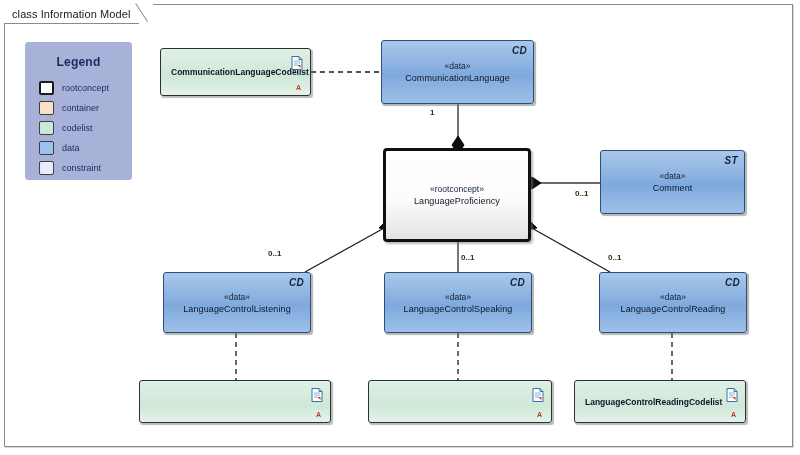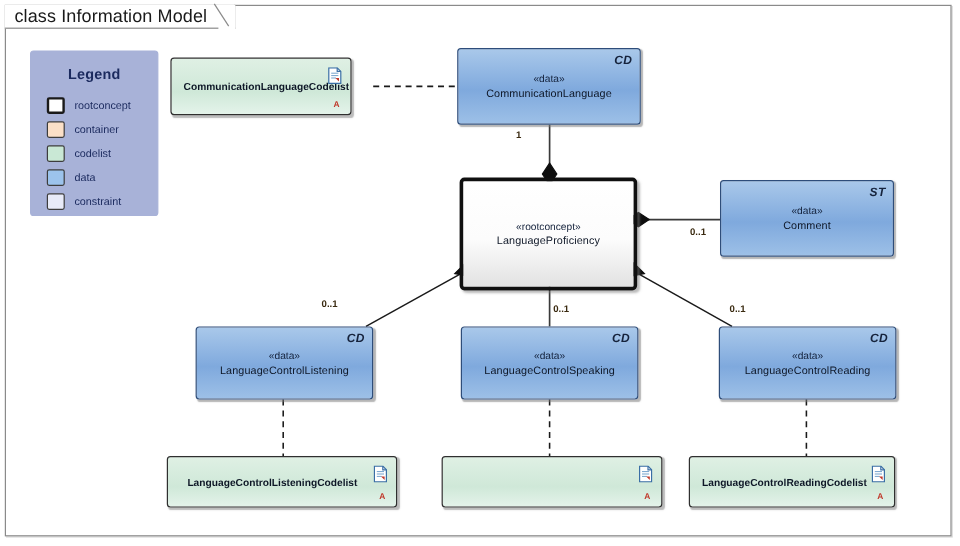--- a/index.html
+++ b/index.html
@@ -32,21 +32,21 @@
     position: absolute;
     left: 4px;
     top: 4px;
     height: 20px;
     padding: 0 22px 0 8px;
     border-right: 1px solid #8a8a8a;
     border-bottom: 1px solid #8a8a8a;
     box-sizing: border-box;
     display: flex;
     align-items: center;
-    font-size: 15px;
+    font-size: 11px;
     color: #1a1a1a;
     background: #fff;
     white-space: nowrap;
     letter-spacing: .1px;
   }
   .frame-tab-notch {
     position: absolute;
     right: -1px;
     top: 0;
     width: 14px;
@@ -277,21 +277,21 @@
       </div>
 
       <div class="legend-row">
         <span class="legend-swatch" style="background:#e8ebf8;"></span>
         <span class="legend-label">constraint</span>
       </div>
 
     </div>
   </div>
 
-  <div class="node node-codelist" style="left:142px; top:48px; width:151px; height:48px;">
+  <div class="node node-codelist" style="left:160px; top:48px; width:151px; height:48px;">
     <div class="codelist-label">CommunicationLanguageCodelist</div>
     <svg class="doc-icon" viewBox="0 0 12 14">
       <path d="M1 0.5 H8 L11 3.5 V13.5 H1 Z" fill="#ffffff" stroke="#3a6ea5" stroke-width="1"></path>
       <path d="M8 0.5 V3.5 H11" fill="none" stroke="#3a6ea5" stroke-width="1"></path>
       <path d="M3 5 H9 M3 7 H9 M3 9 H7" stroke="#6d9ec9" stroke-width="0.8"></path>
       <path d="M6.5 9 L9.5 9 L9.5 12 Z" fill="#c0392b"></path>
     </svg>
     <div class="note-marker">A</div>
   </div>
 
@@ -336,21 +336,20 @@
 
   <div class="node node-data" style="left:599px; top:272px; width:148px; height:61px;">
     <div class="corner-tag">CD</div>
     <div class="node-inner">
       <div class="stereotype">«data»</div>
       <div class="node-name">LanguageControlReading</div>
     </div>
   </div>
 
   <div class="node node-codelist" style="left:139px; top:380px; width:192px; height:43px;">
-    <div class="codelist-label">LanguageControlListeningCodelist</div>
     <svg class="doc-icon" viewBox="0 0 12 14">
       <path d="M1 0.5 H8 L11 3.5 V13.5 H1 Z" fill="#ffffff" stroke="#3a6ea5" stroke-width="1"></path>
       <path d="M8 0.5 V3.5 H11" fill="none" stroke="#3a6ea5" stroke-width="1"></path>
       <path d="M3 5 H9 M3 7 H9 M3 9 H7" stroke="#6d9ec9" stroke-width="0.8"></path>
       <path d="M6.5 9 L9.5 9 L9.5 12 Z" fill="#c0392b"></path>
     </svg>
     <div class="note-marker">A</div>
   </div>
 
   <div class="node node-codelist" style="left:368px; top:380px; width:184px; height:43px;">

